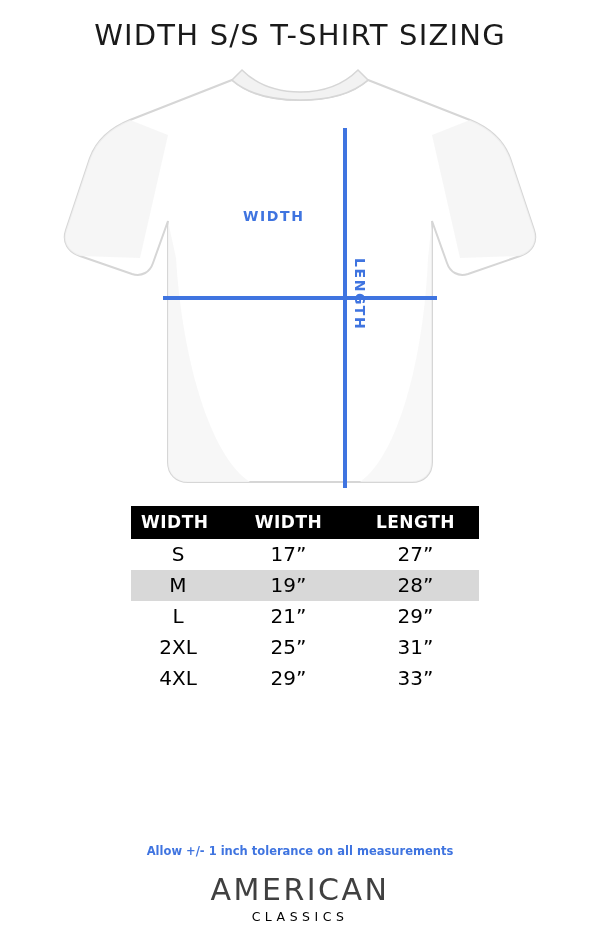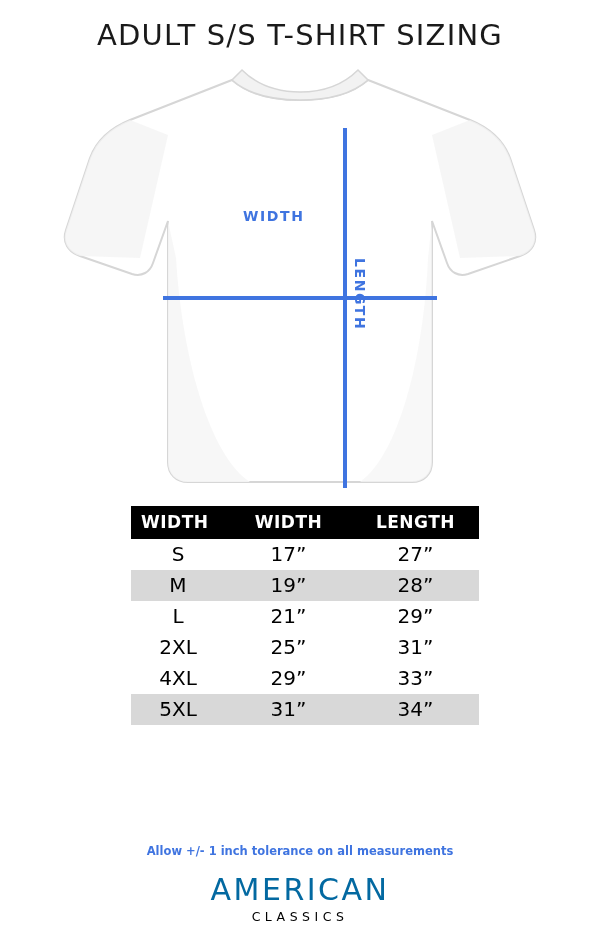--- a/index.html
+++ b/index.html
@@ -129,38 +129,38 @@
   .brand {
     position: absolute;
     left: 0;
     top: 872px;
     width: 600px;
     text-align: center;
   }
   .brand-main {
     font-size: 30px;
     letter-spacing: 2.5px;
-    color: #0369a1;
+    color: #404040;
     font-family: "DejaVu Sans", sans-serif;
     font-weight: 400;
   }
   .brand-sub {
     font-size: 12.5px;
     letter-spacing: 4.5px;
     color: #000000;
     margin-top: 2px;
     font-family: "DejaVu Sans", sans-serif;
   }
 </style>
 </head>
 <body>
 
 <div class="page">
 
-  <div class="title">ADULT S/S T-SHIRT SIZING</div>
+  <div class="title">WIDTH S/S T-SHIRT SIZING</div>
 
   <div class="shirt-area">
     <svg class="shirt-svg" width="600" height="430" viewBox="0 0 600 430">
 
       <path d="M232 22
                C248 36, 272 42, 300 42
                C328 42, 352 36, 368 22
                L470 62
                C492 71, 504 84, 510 100
                L534 172
@@ -231,25 +231,20 @@
         <tr class="odd">
           <td>2XL</td>
           <td>25”</td>
           <td>31”</td>
         </tr>
         <tr class="odd">
           <td>4XL</td>
           <td>29”</td>
           <td>33”</td>
         </tr>
-        <tr class="even">
-          <td>5XL</td>
-          <td>31”</td>
-          <td>34”</td>
-        </tr>
       </tbody>
     </table>
   </div>
 
   <div class="tolerance">Allow +/- 1 inch tolerance on all measurements</div>
 
   <div class="brand">
     <div class="brand-main">AMERICAN</div>
     <div class="brand-sub">CLASSICS</div>
   </div>

